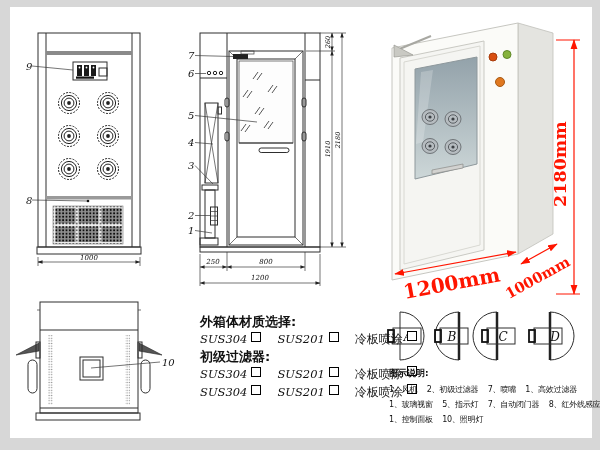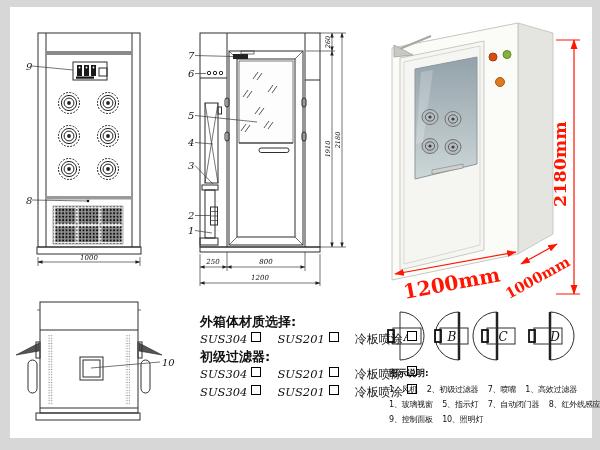--- a/index.html
+++ b/index.html
@@ -413,18 +413,18 @@
       <span>7、喷嘴</span>
       <span>1、高效过滤器</span>
     </div>
     <div class="lg-row">
       <span>1、玻璃视窗</span>
       <span>5、指示灯</span>
       <span>7、自动闭门器</span>
       <span>8、红外线感应器</span>
     </div>
     <div class="lg-row">
-      <span>9、控制面板</span>
+      <span>1、控制面板</span>
       <span>10、照明灯</span>
     </div>
   </div>
 
 </div>
 
 </body></html>

